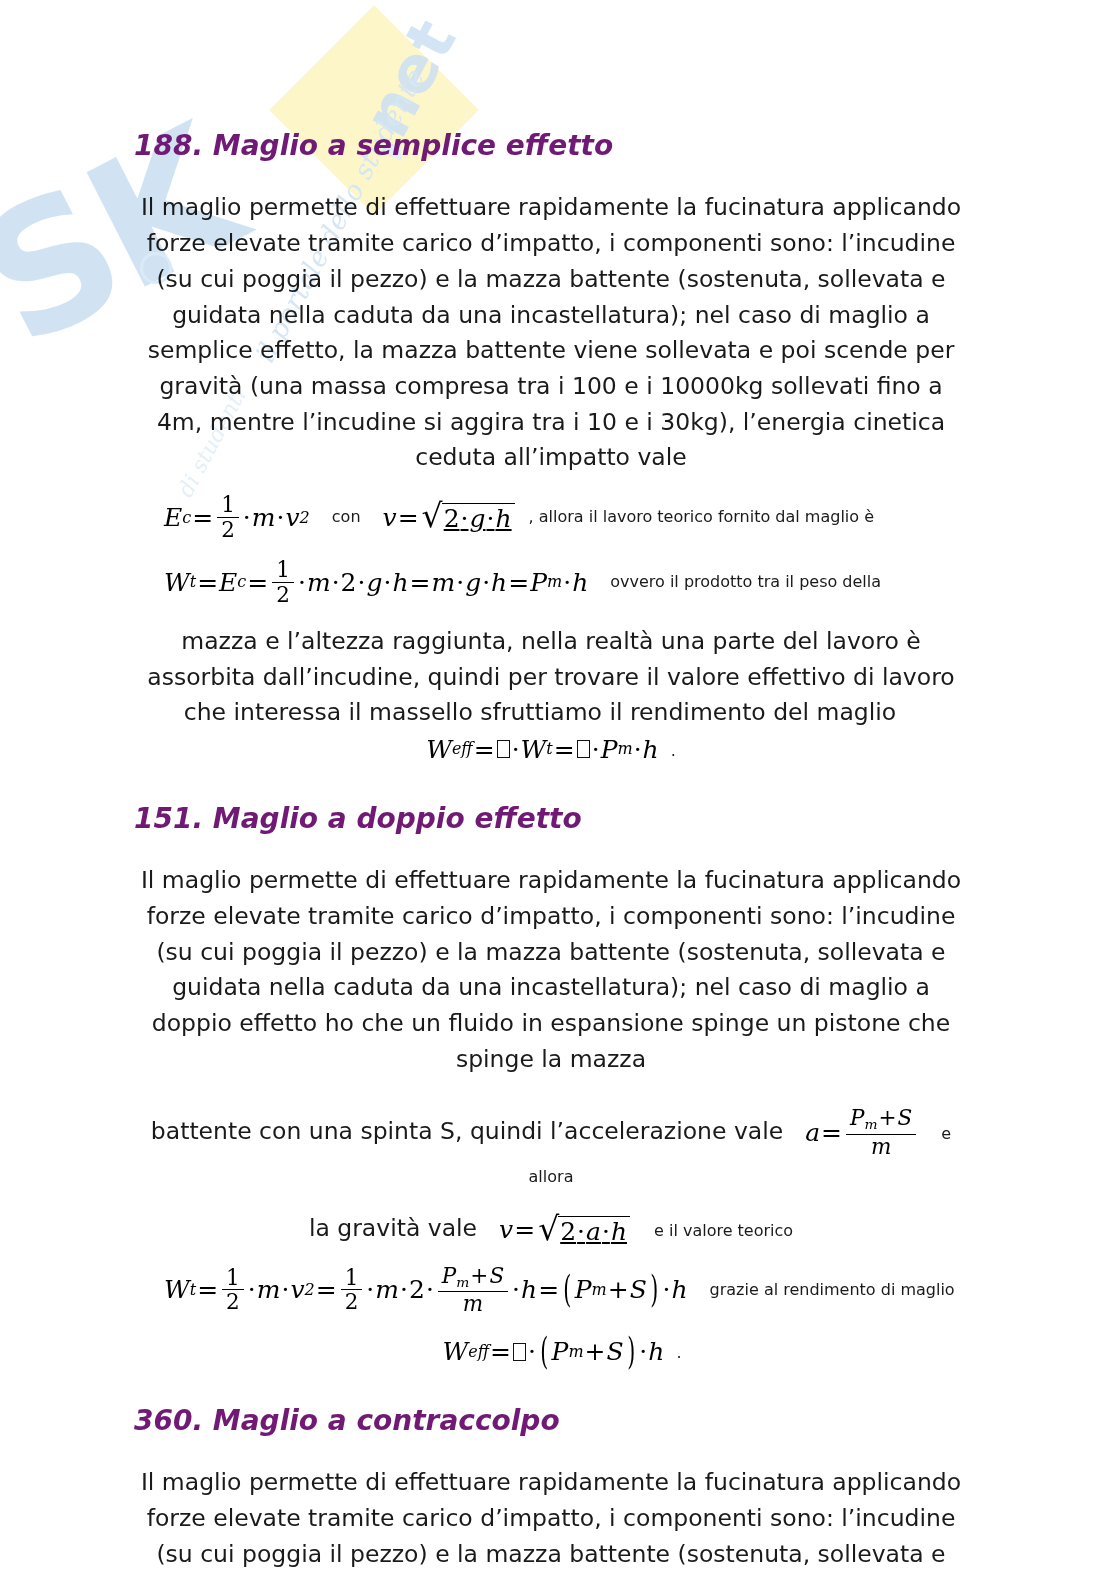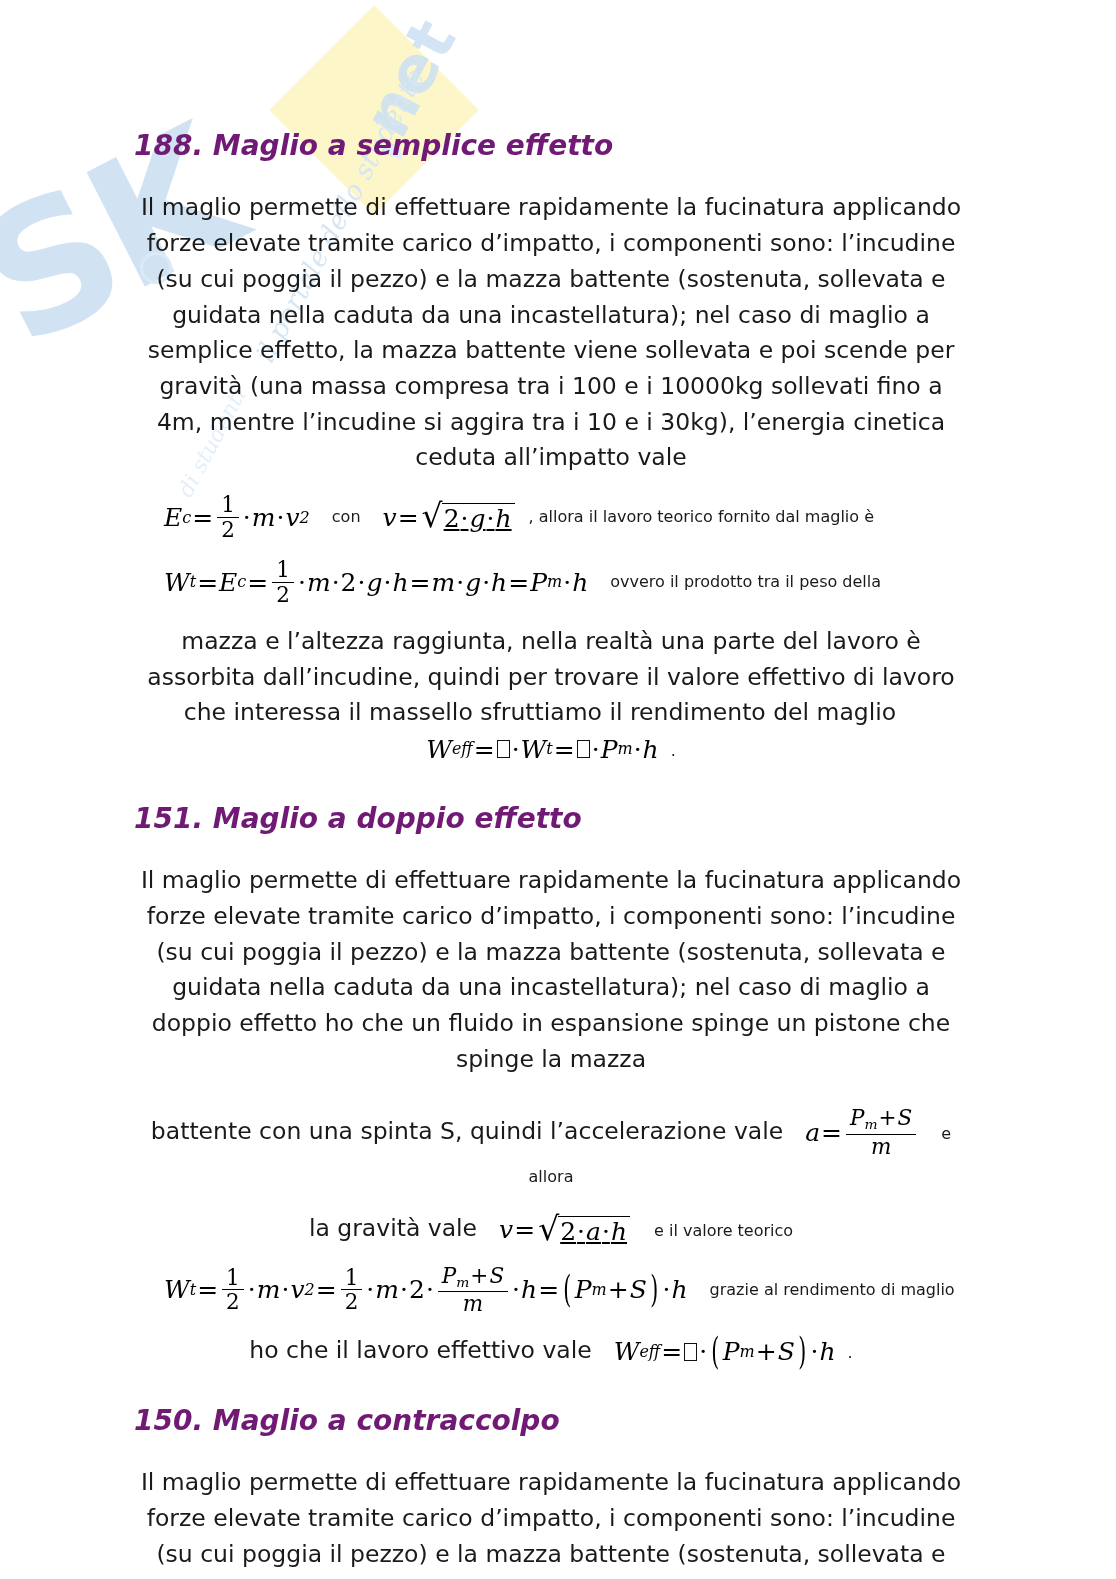--- a/index.html
+++ b/index.html
@@ -390,36 +390,36 @@
           <span class="op">+</span>
           <span>S</span>
           <span class="paren-tall">)</span>
           <span class="op">·</span>
           <span>h</span>
         </span><span class="spacer-x"></span><span class="inline-run">grazie al rendimento di maglio</span>
     </div>
 
     <div class="block-gap-sm"></div>
 
-    <p class="para"><span>ho che il lavoro effettivo vale</span><span class="spacer-x"></span><span class="math">
+    <p class="para"><span class="spacer-x"></span><span class="math">
           <span>W</span>
           <sub>eff</sub>
           <span class="op">=</span>
           <span class="tofu"></span>
           <span class="op">·</span>
           <span class="paren-tall">(</span>
           <span>P</span>
           <sub>m</sub>
           <span class="op">+</span>
           <span>S</span>
           <span class="paren-tall">)</span>
           <span class="op">·</span>
           <span>h</span>
         </span><span class="spacer-xs"></span><span class="inline-run">.</span></p>
 
     <div class="block-gap-lg"></div>
 
-    <h2 class="heading">150. Maglio a contraccolpo</h2>
+    <h2 class="heading">360. Maglio a contraccolpo</h2>
 
     <p class="para">Il maglio permette di effettuare rapidamente la fucinatura applicando forze elevate tramite carico d’impatto, i componenti sono: l’incudine (su cui poggia il pezzo) e la mazza battente (sostenuta, sollevata e guidata nella caduta da una incastellatura); nel caso di maglio a contraccolpo ho che l’espansione di un fluido spinge un pistone che spinge la mazza battente, ma tramite un meccanismo di collegamento l’abbassamento della mazza causa l’innalzamento dell’incudine col massello (per collegare uso biella-manovella, guide meccaniche con contrappeso e sistemi idraulici o pneumatici accoppiati); la forza totale esercitata</p>
 
   </div>
 </div>
 
 </body></html>

